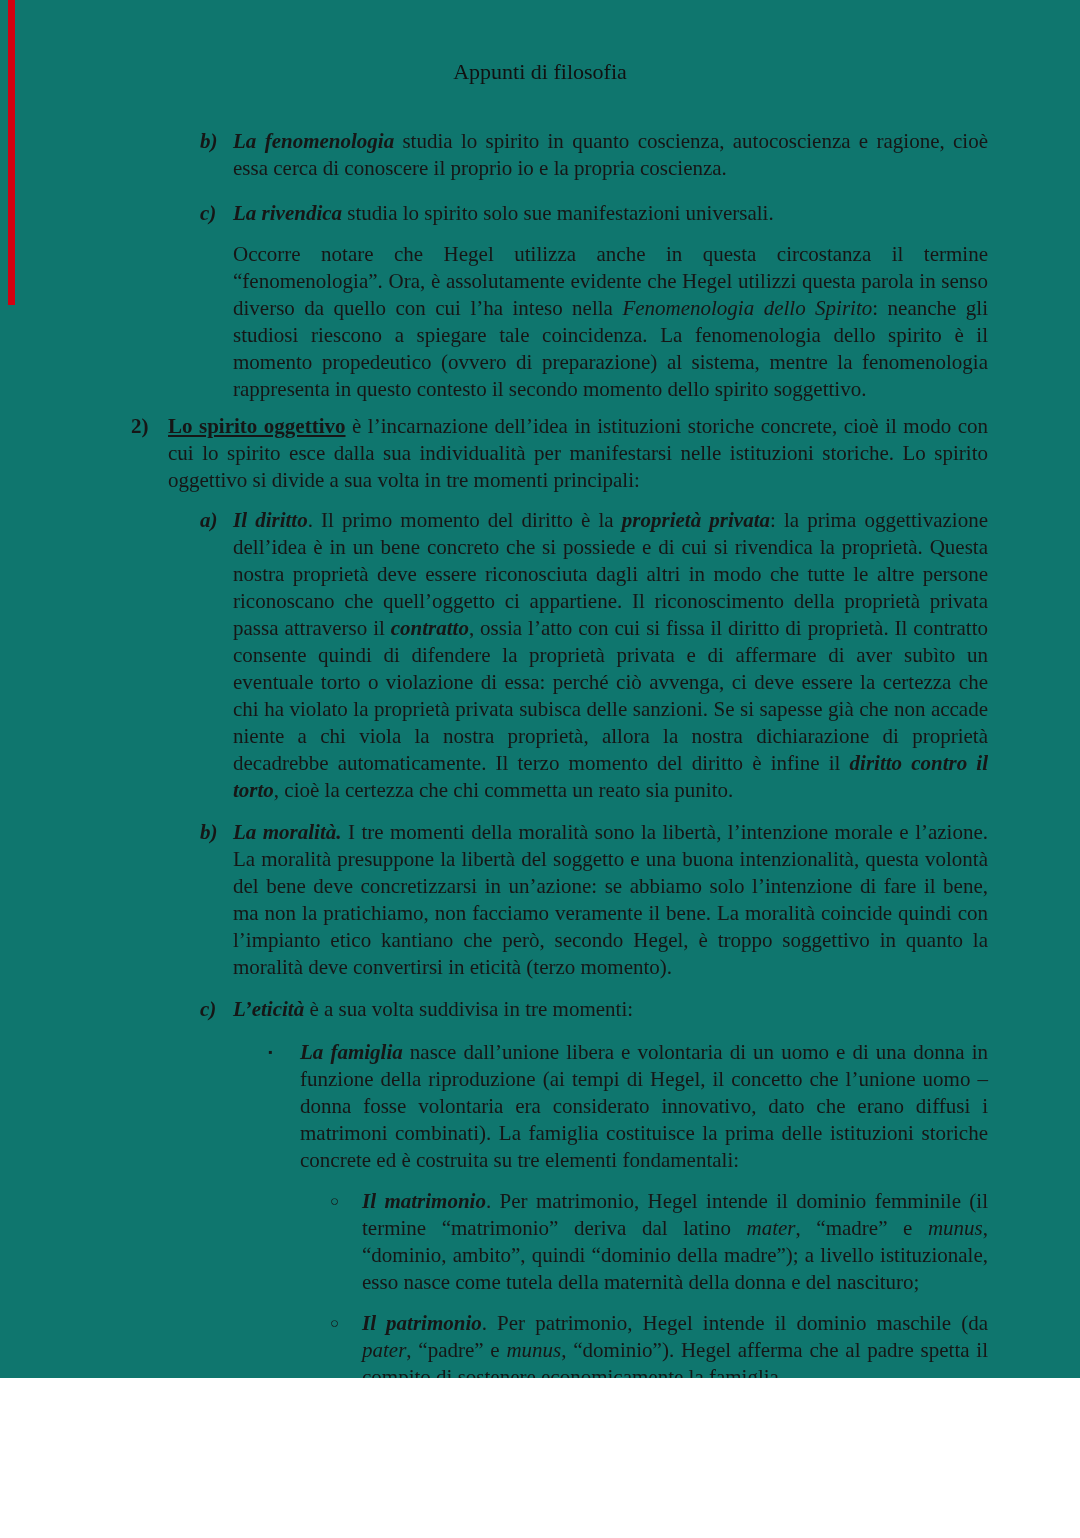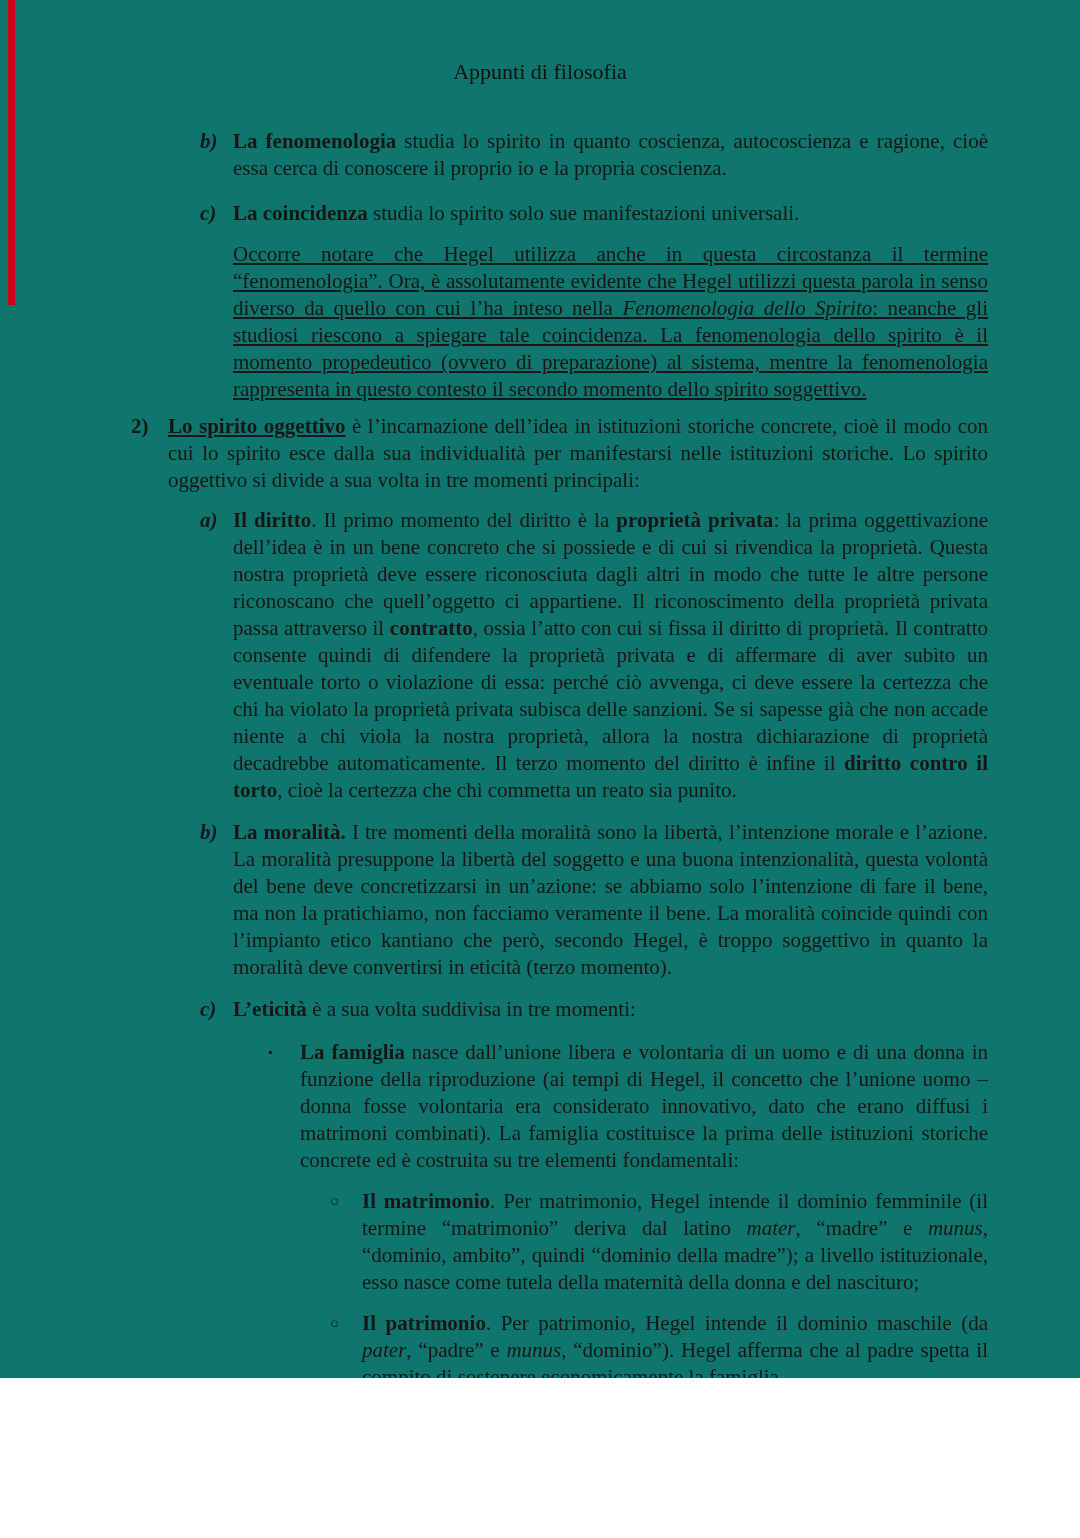--- a/index.html
+++ b/index.html
@@ -18,31 +18,31 @@
     text-align:center;font-size:22px;line-height:28px;
     margin-bottom:42px;color:#111;
   }
   .body{position:relative;}
   .block{display:flex;margin-bottom:15px;margin-right:92px;}
   .block .marker{flex:0 0 auto;}
   .block .text{flex:1 1 auto;text-align:justify;}
   
   .ind-n2{margin-left:131px;} .ind-n2 .marker{width:37px;}
   .ind-ab{margin-left:200px;} .ind-ab .marker{width:33px;}
-  .ind-note{margin-left:233px;text-decoration:underline;}
+  .ind-note{margin-left:233px;}
   .ind-sq{margin-left:268px;} .ind-sq .marker{width:32px;}
   .ind-ci{margin-left:330px;} .ind-ci .marker{width:32px;}
   
   .mk-bi{font-weight:bold;font-style:italic;}
   .mk-b{font-weight:bold;}
   .mk-sq{font-size:12px;}
   .mk-ci{font-size:15px;}
   
   .s-n{}
-  .s-bi{font-weight:bold;margin-top:44px;}
+  .s-bi{font-weight:bold;font-style:italic;margin-top:44px;}
   .s-i{font-style:italic;}
   .s-bu{font-weight:bold;text-decoration:underline;font-family:Liberation Serif, serif;}
   
   .block[data-name="item-b-fenomenologia"]{margin-bottom:18px;}
   .block[data-name="item-c-psicologia"]{margin-bottom:14px;}
   .block[data-name="note-fenomenologia-paragraph"]{margin-bottom:10px;}
   .block[data-name="item-2-spirito-oggettivo"]{margin-bottom:13px;}
   .block[data-name="item-c-eticita"]{margin-bottom:16px;}
   .block[data-name="bullet-famiglia"]{margin-bottom:14px;}
   .block[data-name="bullet-matrimonio"]{margin-bottom:14px;}
@@ -58,21 +58,21 @@
 <div class="page" data-name="page">
   <div class="red-stripe" data-name="red-edge-stripe" style="background: rgb(212, 0, 16);"></div>
   <div class="title" data-name="page-title">Appunti di filosofia</div>
   <div class="body" data-name="document-body">
       <div class="block ind-ab" data-name="item-b-fenomenologia">
         <span class="marker mk-bi" data-name="item-b-fenomenologia-marker">b)</span>
         <div class="text" data-name="item-b-fenomenologia-text"><span class="s-bi">La fenomenologia</span><span class="s-n"> studia lo spirito in quanto coscienza, autocoscienza e ragione, cioè essa cerca di conoscere il proprio io e la propria coscienza.</span></div>
       </div>
       <div class="block ind-ab" data-name="item-c-psicologia">
         <span class="marker mk-bi" data-name="item-c-psicologia-marker">c)</span>
-        <div class="text" data-name="item-c-psicologia-text"><span class="s-bi">La coincidenza</span><span class="s-n"> studia lo spirito solo sue manifestazioni universali.</span></div>
+        <div class="text" data-name="item-c-psicologia-text"><span class="s-bi">La rivendica</span><span class="s-n"> studia lo spirito solo sue manifestazioni universali.</span></div>
       </div>
       <div class="block ind-note" data-name="note-fenomenologia-paragraph">
         <div class="text" data-name="note-fenomenologia-paragraph-text"><span class="s-n">Occorre notare che Hegel utilizza anche in questa circostanza il termine “fenomenologia”. Ora, è assolutamente evidente che Hegel utilizzi questa parola in senso diverso da quello con cui l’ha inteso nella </span><span class="s-i">Fenomenologia dello Spirito</span><span class="s-n">: neanche gli studiosi riescono a spiegare tale coincidenza. La fenomenologia dello spirito è il momento propedeutico (ovvero di preparazione) al sistema, mentre la fenomenologia rappresenta in questo contesto  il secondo momento dello spirito soggettivo.</span></div>
       </div>
       <div class="block ind-n2" data-name="item-2-spirito-oggettivo">
         <span class="marker mk-b" data-name="item-2-spirito-oggettivo-marker">2)</span>
         <div class="text" data-name="item-2-spirito-oggettivo-text"><span class="s-bu">Lo spirito oggettivo</span><span class="s-n"> è l’incarnazione dell’idea in istituzioni storiche concrete, cioè il modo con cui lo spirito esce dalla sua individualità per manifestarsi nelle istituzioni storiche. Lo spirito oggettivo si divide a sua volta in tre momenti principali:</span></div>
       </div>
       <div class="block ind-ab" data-name="item-a-diritto">
         <span class="marker mk-bi" data-name="item-a-diritto-marker">a)</span>

